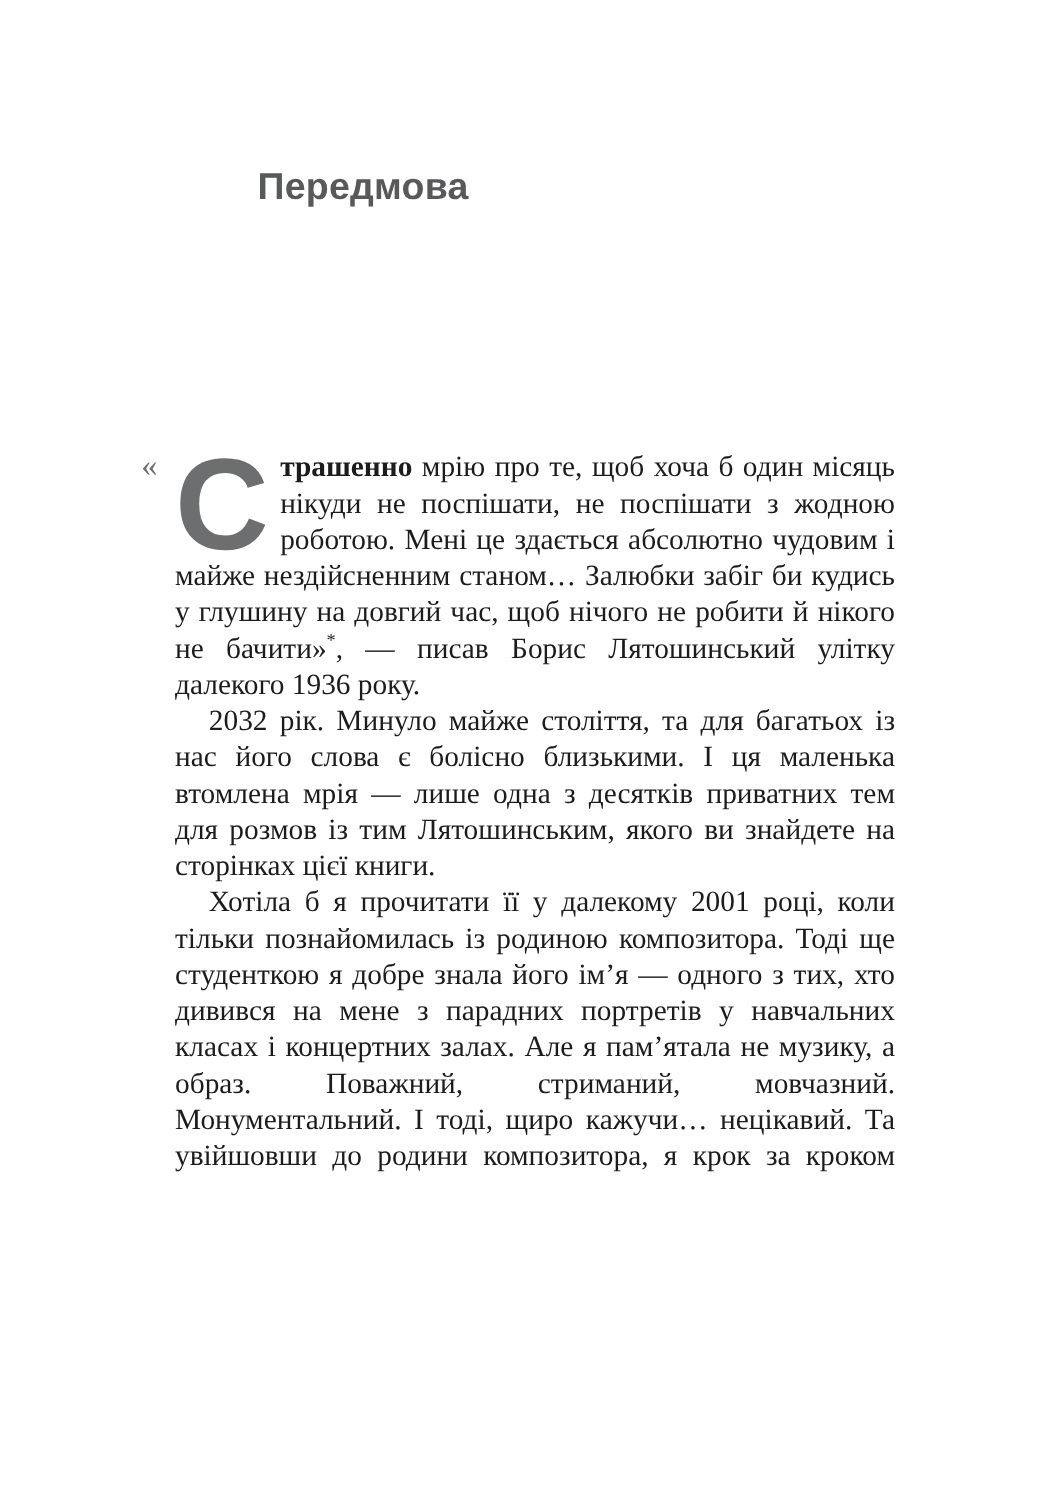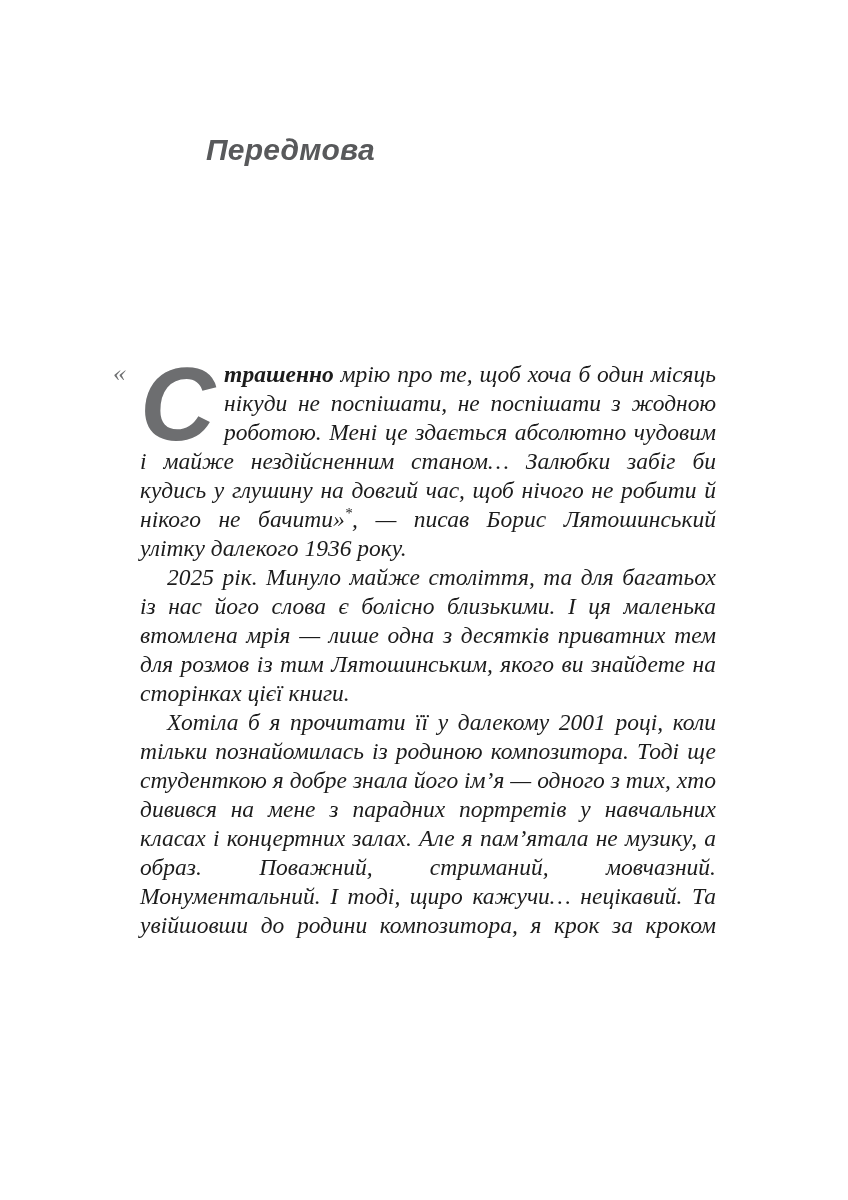--- a/index.html
+++ b/index.html
@@ -6,21 +6,20 @@
     margin: 0;
     padding: 0;
     background: #ffffff;
   }
   .page {
     position: relative;
     width: 848px;
     height: 940px;
     background: #ffffff;
     overflow: hidden;
-    font-style: italic;
   }
 
   
   .heading {
     position: absolute;
     left: 206px;
     top: 112px;
     font-family: "Liberation Sans", sans-serif;
     font-weight: bold;
     font-size: 30px;
@@ -116,21 +115,21 @@
 <div class="page">
 
   <h1 class="heading">Передмова</h1>
 
   <div class="body-block">
 
     <p class="p1">
       <span class="opening-quote">«</span><span class="dropcap">С</span><span class="lead-bold">трашенно</span><span> мрію про те, щоб хоча б один місяць нікуди не поспішати, не поспішати з жодною роботою. Мені це здається абсолютно чудовим і майже нездійснен­ним станом… Залюбки забіг би кудись у глушину на довгий час, щоб нічого не робити й нікого не бачити»</span><sup class="note-ref">*</sup><span>, — писав Бо­рис Лятошинський улітку далекого 1936 року.</span>
     </p>
 
-    <p class="para-indent">2025 рік. Минуло майже століття, та для багатьох із нас йо­го слова є болісно близькими. І ця маленька втомлена мрія — лише одна з десятків приватних тем для розмов із тим Лято­шинським, якого ви знайдете на сторінках цієї книги.</p>
+    <p class="para-indent">2032 рік. Минуло майже століття, та для багатьох із нас йо­го слова є болісно близькими. І ця маленька втомлена мрія — лише одна з десятків приватних тем для розмов із тим Лято­шинським, якого ви знайдете на сторінках цієї книги.</p>
 
     <p class="para-indent">Хотіла б я прочитати її у далекому 2001 році, коли тільки познайомилась із родиною композитора. Тоді ще студент­кою я добре знала його ім’я — одного з тих, хто дивився на мене з парадних портретів у навчальних класах і концертних за­лах. Але я пам’ятала не музику, а образ. Поважний, стрима­ний, мовчазний. Монументальний. І тоді, щиро кажучи… нецікавий. Та увійшовши до родини композитора, я крок за кроком відкривала для себе іншого Лятошинського — гли­бокого, цілісного, романтичного, надзвичайно працьовитого. Я пізнавала не лише геніального композитора, а й насампе­ред Людину. За це безмежно вдячна моїй любій професор­ці Ії Царевич — видатній піаністці, викладачці, племінниці</p>
 
   </div>
 
   <div class="footnote-block">
     <div class="footnote-rule"></div>
     <p class="footnote-text">
       <span class="footnote-marker">*</span><span>З листа Бориса Лятошинського до дружини Маргарити Царевич від 40 лип­ня 1936 року.</span>
     </p>

